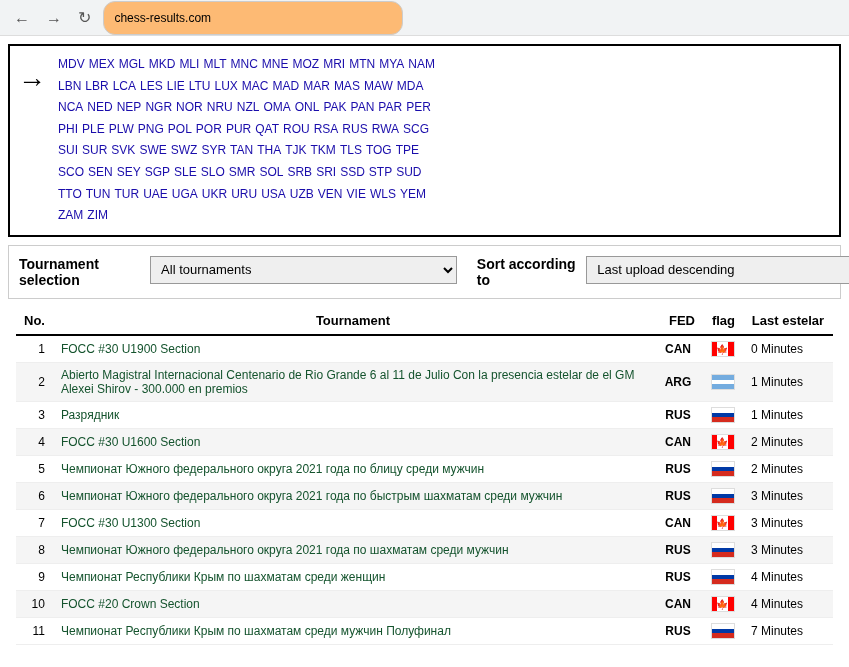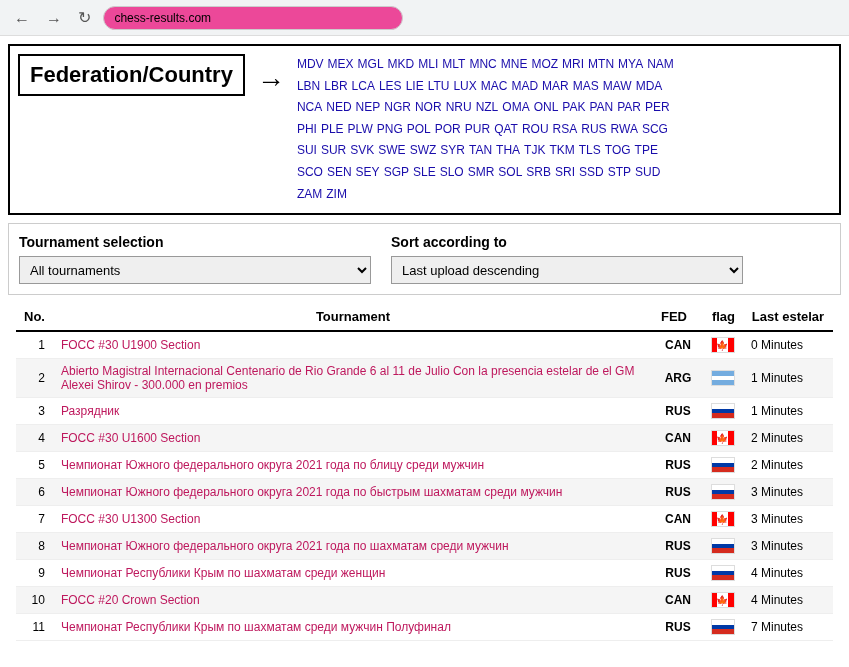--- a/index.html
+++ b/index.html
@@ -7,22 +7,22 @@
 
     
     .top-bar {
       display: flex; align-items: center; background: #f1f3f4; padding: 6px 10px; gap: 8px;
       border-bottom: 1px solid #ddd; height: 36px;
     }
     .nav-btn {
       background: none; border: none; cursor: pointer; font-size: 16px; color: #555; padding: 2px 4px;
     }
     .address-bar {
-      flex: 1; height: 24px; border: 1px solid #ccc; border-radius: 12px; padding: 0 10px;
-      font-size: 12px; background: #ec4899; max-width: 300px;
+      flex: 1; height: 34px; border: 1px solid #ccc; border-radius: 12px; padding: 0 10px;
+      font-size: 12px; background: #fdba74; max-width: 300px;
     }
 
     
     .federation-section {
       border: 2px solid #000; margin: 8px; padding: 8px;
       display: flex; align-items: flex-start; gap: 12px;
     }
     .federation-label {
       font-size: 22px; font-weight: bold; border: 2px solid #000; padding: 6px 10px;
       white-space: nowrap; min-width: 200px; text-align: center;
@@ -35,21 +35,21 @@
     }
     .country-links a {
       color: #1a0dab; text-decoration: none; margin-right: 4px;
     }
 
     
     .selection-area {
       border: 1px solid #ccc; margin: 8px; padding: 10px;
       display: flex; gap: 20px; align-items: flex-start;
     }
-    .selection-group { display: flex; flex-direction: column; gap: 6px; justify-content: flex-end; }
+    .selection-group { display: flex; flex-direction: row; gap: 6px; justify-content: flex-end; }
     .selection-group label { font-size: 14px; font-weight: bold; }
     .selection-group select {
       width: 352px; height: 28px; font-size: 13px; border: 1px solid #999; padding: 2px 6px;
     }
 
     
     .tournament-table {
       width: 100%; border-collapse: collapse; margin: 0 8px; width: calc(100% - 16px);
     }
     .tournament-table thead tr {
@@ -57,21 +57,21 @@
     }
     .tournament-table thead th {
       padding: 6px 8px; text-align: center; font-size: 13px; font-weight: bold;
     }
     .tournament-table tbody tr:nth-child(odd) { background: #fff; }
     .tournament-table tbody tr:nth-child(even) { background: #f5f5f5; }
     .tournament-table tbody td {
       padding: 5px 8px; font-size: 12px; border-bottom: 1px solid #eee;
     }
     .tournament-table tbody td a {
-      color: #be185d; text-decoration: none;
+      color: #14532d; text-decoration: none;
     }
     .tournament-table tbody td.fed { text-align: center; font-weight: bold; font-size: 12px; }
     .tournament-table tbody td.flag-cell { text-align: center; }
     .tournament-table tbody td.update { font-size: 12px; }
     .tournament-table tbody td.num { text-align: right; }
 
     
     .flag { display: inline-block; width: 24px; height: 16px; vertical-align: middle; }
     .flag-can {
       background: linear-gradient(to right, #ff0000 25%, #fff 25%, #fff 75%, #ff0000 75%);
@@ -95,30 +95,30 @@
 <body>
 
 <div class="top-bar">
   <button class="nav-btn">←</button>
   <button class="nav-btn">→</button>
   <button class="nav-btn">↻</button>
   <input class="address-bar" type="text" value="chess-results.com" style="">
 </div>
 
 <div class="federation-section">
-  <div class="federation-label">Federation/Country</div>
   <div class="federation-arrow">→</div>
   <div class="country-links">
     <div id="country-rows">
         <div><a href="#">MDV</a><a href="#">MEX</a><a href="#">MGL</a><a href="#">MKD</a><a href="#">MLI</a><a href="#">MLT</a><a href="#">MNC</a><a href="#">MNE</a><a href="#">MOZ</a><a href="#">MRI</a><a href="#">MTN</a><a href="#">MYA</a><a href="#">NAM</a></div>
         <div><a href="#">LBN</a><a href="#">LBR</a><a href="#">LCA</a><a href="#">LES</a><a href="#">LIE</a><a href="#">LTU</a><a href="#">LUX</a><a href="#">MAC</a><a href="#">MAD</a><a href="#">MAR</a><a href="#">MAS</a><a href="#">MAW</a><a href="#">MDA</a></div>
         <div><a href="#">NCA</a><a href="#">NED</a><a href="#">NEP</a><a href="#">NGR</a><a href="#">NOR</a><a href="#">NRU</a><a href="#">NZL</a><a href="#">OMA</a><a href="#">ONL</a><a href="#">PAK</a><a href="#">PAN</a><a href="#">PAR</a><a href="#">PER</a></div>
         <div><a href="#">PHI</a><a href="#">PLE</a><a href="#">PLW</a><a href="#">PNG</a><a href="#">POL</a><a href="#">POR</a><a href="#">PUR</a><a href="#">QAT</a><a href="#">ROU</a><a href="#">RSA</a><a href="#">RUS</a><a href="#">RWA</a><a href="#">SCG</a></div>
         <div><a href="#">SUI</a><a href="#">SUR</a><a href="#">SVK</a><a href="#">SWE</a><a href="#">SWZ</a><a href="#">SYR</a><a href="#">TAN</a><a href="#">THA</a><a href="#">TJK</a><a href="#">TKM</a><a href="#">TLS</a><a href="#">TOG</a><a href="#">TPE</a></div>
         <div><a href="#">SCO</a><a href="#">SEN</a><a href="#">SEY</a><a href="#">SGP</a><a href="#">SLE</a><a href="#">SLO</a><a href="#">SMR</a><a href="#">SOL</a><a href="#">SRB</a><a href="#">SRI</a><a href="#">SSD</a><a href="#">STP</a><a href="#">SUD</a></div>
+        <div><a href="#">TTO</a><a href="#">TUN</a><a href="#">TUR</a><a href="#">UAE</a><a href="#">UGA</a><a href="#">UKR</a><a href="#">URU</a><a href="#">USA</a><a href="#">UZB</a><a href="#">VEN</a><a href="#">VIE</a><a href="#">WLS</a><a href="#">YEM</a></div>
         <div><a href="#">ZAM</a><a href="#">ZIM</a></div>
       </div>
   </div>
 </div>
 
 <div class="selection-area">
   <div class="selection-group">
     <label>Tournament selection</label>
     <select id="tournament-select"><option>All tournaments</option><option>Individual tournaments</option><option>Team tournaments</option><option>Rapid</option><option>Blitz</option><option>Online</option></select>
   </div>
@@ -127,21 +127,21 @@
     <select id="sort-select"><option>Last upload descending</option><option>Last upload ascending</option><option>Name</option><option>Federation</option></select>
   </div>
 </div>
 
 <div class="table-wrapper">
   <table class="tournament-table">
     <thead>
       <tr>
         <th style="width:30px">No.</th>
         <th>Tournament</th>
-        <th style="width:50px; text-align:left">FED</th>
+        <th style="width:50px; text-align:right">FED</th>
         <th style="width:40px; text-align:right">flag</th>
         <th style="width:90px">Last estelar</th>
       </tr>
     </thead>
     <tbody id="table-body">
     <tr>
           <td class="num">1</td>
           <td><a href="#">FOCC #30 U1900 Section</a></td>
           <td class="fed">CAN</td>
           <td class="flag-cell"><span class="flag flag-can"></span></td>

